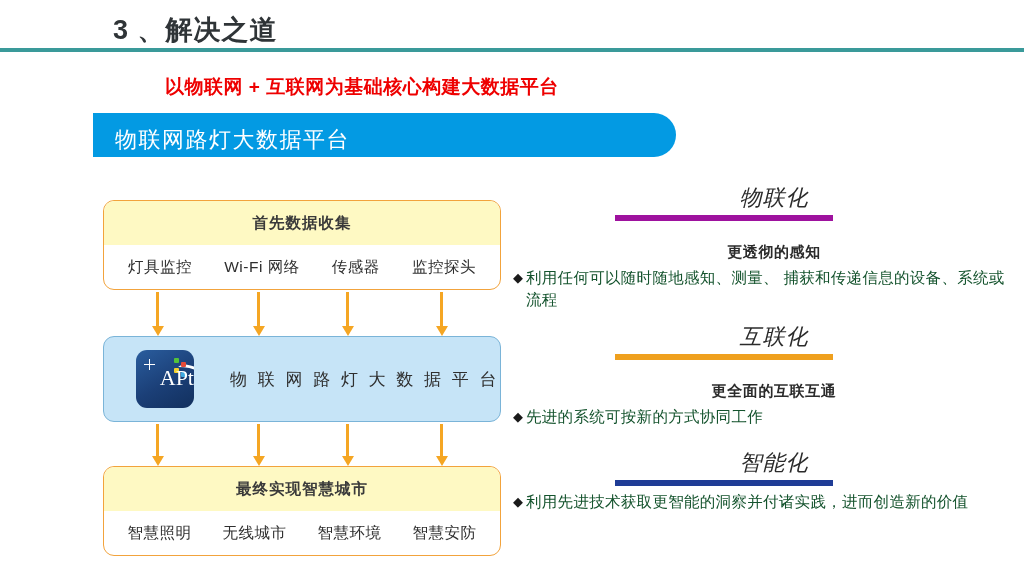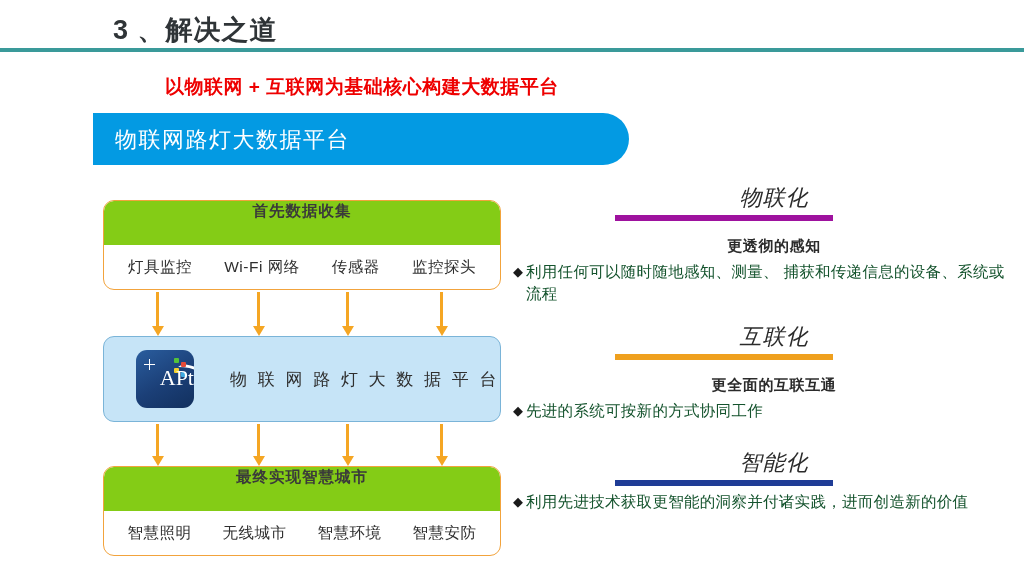--- a/index.html
+++ b/index.html
@@ -52,23 +52,24 @@
     white-space: nowrap;
     letter-spacing: 0.5px;
   }
 
   
   .blue-banner {
     position: absolute;
     left: 93px;
     top: 113px;
     width: 536px;
-    height: 52px;
+    height: 44px;
     background: #039ae3;
     border-radius: 0 26px 26px 0;
+    padding-left: 47px;
   }
   .blue-banner-text {
     position: absolute;
     left: 22px;
     top: 12px;
     font-size: 22px;
     color: #ffffff;
     letter-spacing: 1.5px;
     white-space: nowrap;
   }
@@ -81,22 +82,23 @@
     border-radius: 11px;
     background: #ffffff;
     box-sizing: border-box;
     overflow: hidden;
   }
   .stage-box.box1 { top: 200px; height: 90px; }
   .stage-box.box3 { top: 466px; height: 90px; }
 
   .stage-head {
     height: 44px;
-    background: #84cc16;
+    background: #fef9c3;
     display: flex;
+    align-items: center;
     justify-content: center;
     border-radius: 9px 9px 0 0;
   }
   .stage-head-text {
     font-size: 15.5px;
     font-weight: bold;
     color: #3a3a3a;
     letter-spacing: 1px;
   }
   .stage-items {
@@ -237,21 +239,21 @@
     width: 218px;
     margin: 2px auto 0 auto;
     margin-left: 105px;
   }
   .rs-sub {
     text-align: center;
     font-size: 15px;
     font-weight: bold;
     color: #2b2b2b;
     letter-spacing: 0.6px;
-    margin-top: 16px;
+    margin-top: 22px;
     padding-left: 28px;
   }
   .rs-bullet-wrap {
     display: flex;
     margin-top: 5px;
   }
   .rs-diamond {
     flex: none;
     width: 16px;
     text-align: center;

